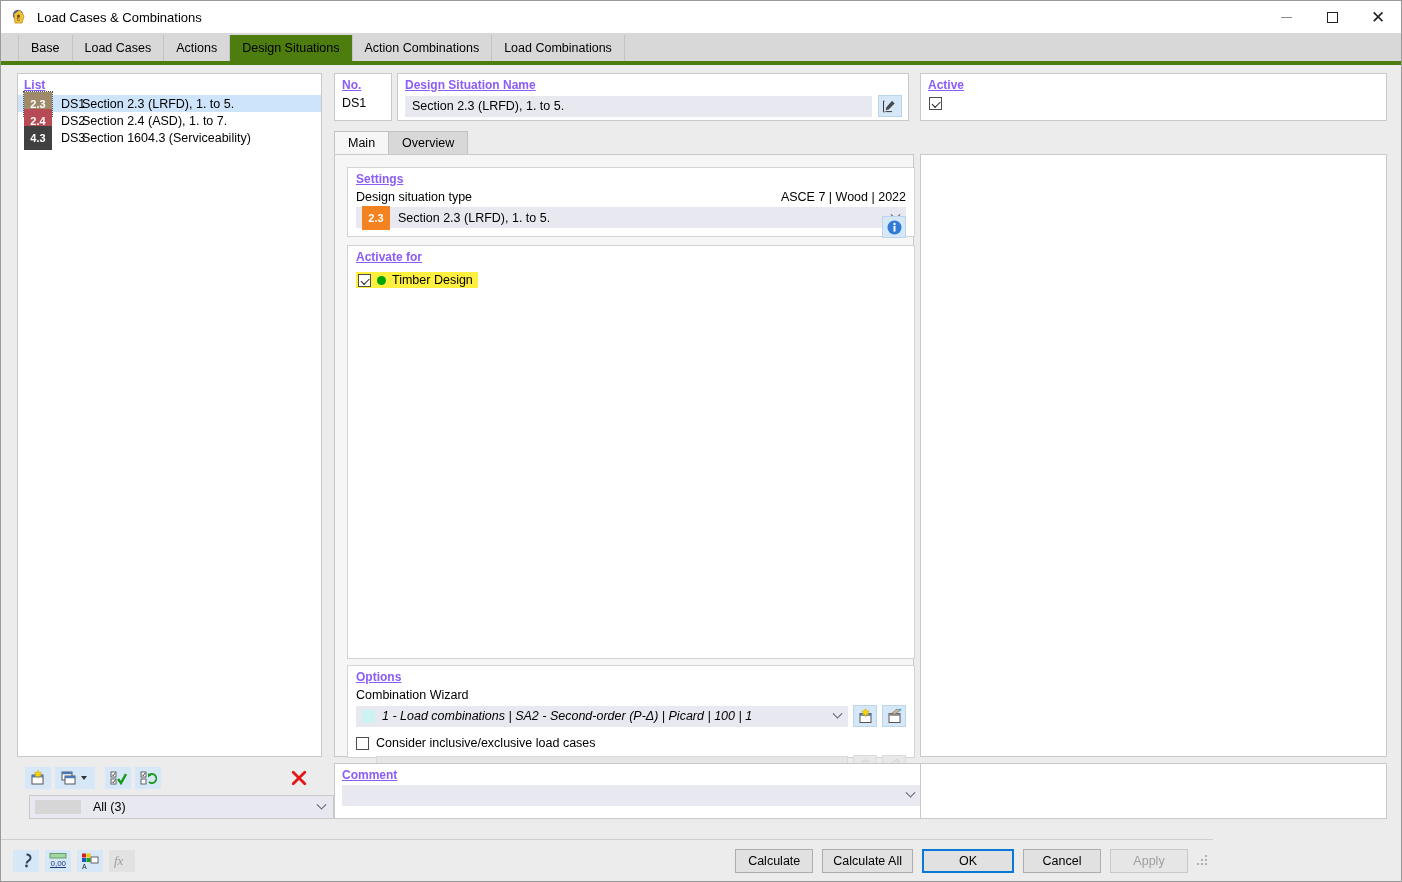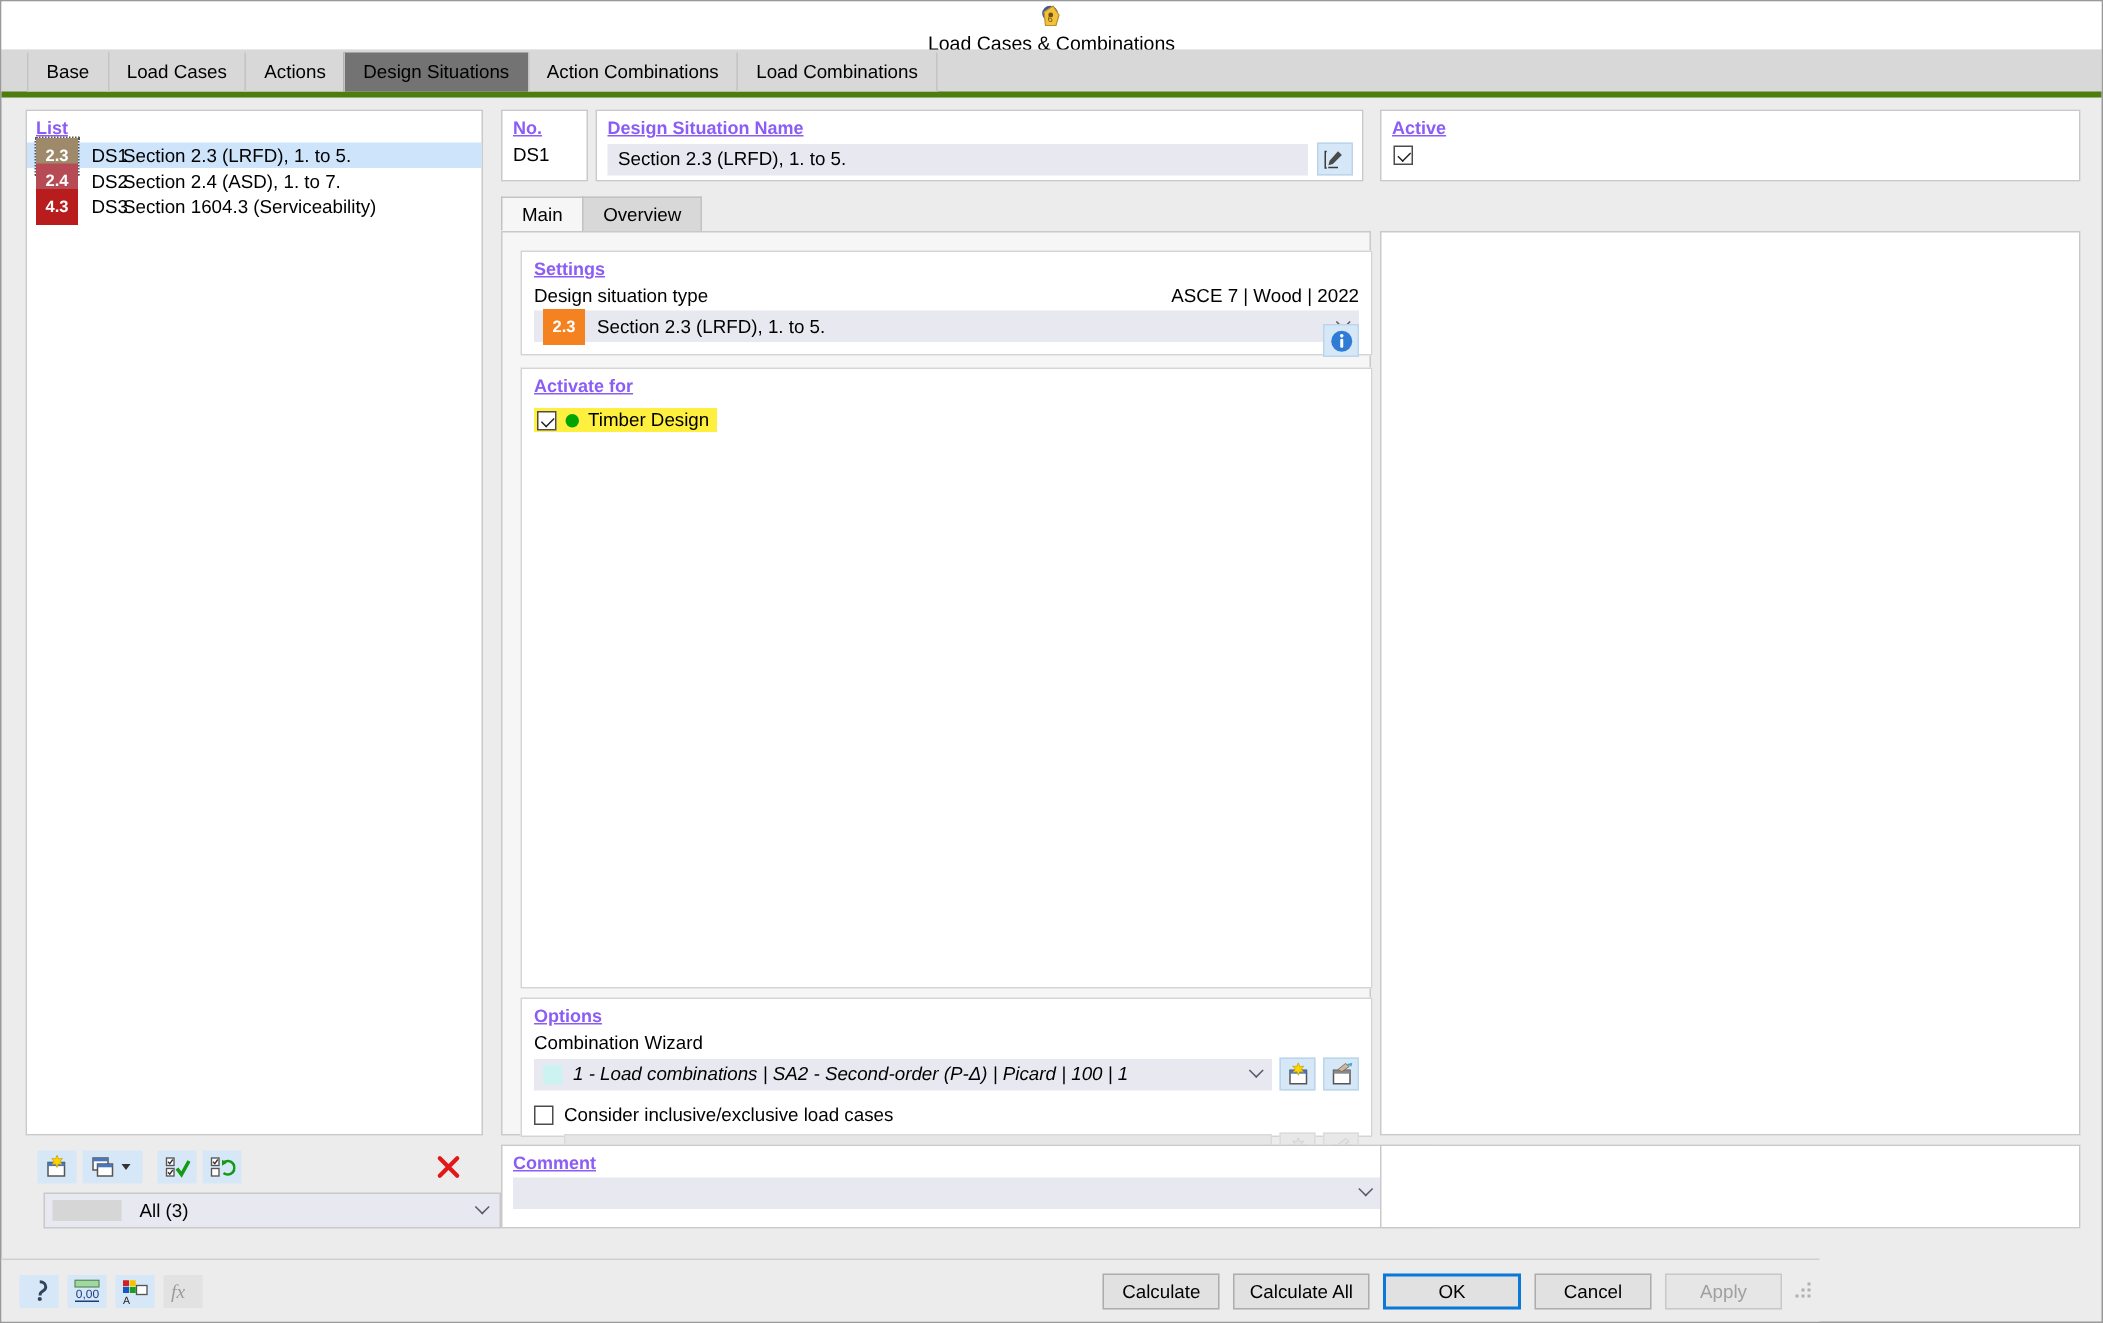--- a/index.html
+++ b/index.html
@@ -16,21 +16,21 @@
     position: relative;
     width: 1402px; height: 882px;
     background: #ececec;
     border: 1px solid #9a9a9a;
   }
 
   
   .titlebar {
     position: absolute; left: 0; top: 0; width: 1400px; height: 32px;
     background: #ffffff;
-    display: flex; align-items: center; flex-direction: column;
+    display: flex; align-items: center;
   }
   .title-icon {
     width: 20px; height: 20px; margin-left: 8px; margin-right: 8px;
     position: relative; flex: none;
   }
   .title-text { font-size: 13px; color: #000; }
   .win-controls { margin-left: auto; display: flex; height: 32px; }
   .win-btn {
     width: 46px; height: 32px; display: flex; align-items: center; justify-content: center;
     font-size: 13px; color: #333;
@@ -48,21 +48,21 @@
   }
   .tab {
     height: 26px; padding: 0 12px;
     display: flex; align-items: center;
     font-size: 12.5px; color: #000;
     background: #d8d8d8;
     border-left: 1px solid #c4c4c4;
     border-right: 1px solid #c4c4c4;
     margin-right: -1px;
   }
-  .tab.active { background: #737373; border-left: 1px solid #c4c4c4; border-right: 1px solid #c4c4c4; }
+  .tab.active { background: #4d7c0f; border-left: 1px solid #c4c4c4; border-right: 1px solid #c4c4c4; }
 
   
   .panel {
     background: #fff; border: 1px solid #c9c9c9;
   }
   .grouphdr {
     color: #8b5cf6; font-weight: bold; font-size: 12px; text-decoration: underline;
   }
 
   
@@ -280,21 +280,21 @@
         <span class="nm">Section 2.3 (LRFD), 1. to 5.</span>
       </div>
 
       <div class="lrow">
         <span class="badge" style="background:#b64a55">2.4</span>
         <span class="no">DS2</span>
         <span class="nm">Section 2.4 (ASD), 1. to 7.</span>
       </div>
 
       <div class="lrow">
-        <span class="badge" style="background:#b91c1c">4.3</span>
+        <span class="badge" style="background:#404040">4.3</span>
         <span class="no">DS3</span>
         <span class="nm">Section 1604.3 (Serviceability)</span>
       </div>
 
     </div>
   </div>
 
   <div id="listToolbar">
     <div class="tbtn">
       <svg width="18" height="18" viewBox="0 0 18 18">

